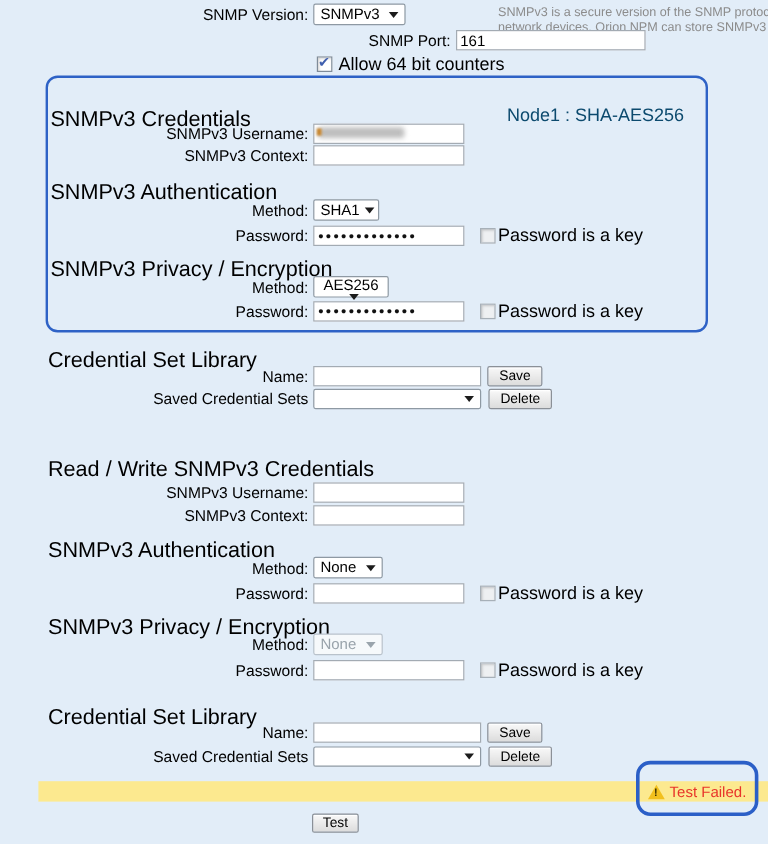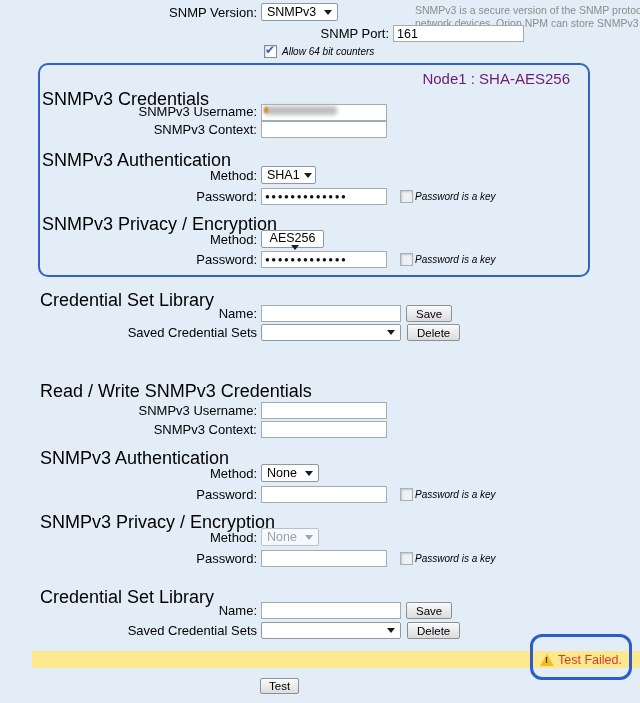--- a/index.html
+++ b/index.html
@@ -31,33 +31,33 @@
   .w77 { width:77px; } .w55 { width:55px; } .w63 { width:63px;flex-direction:column; } .w58 { width:58px; } .w140s { width:140px; height:17px; }
   .sel.dis { background:#f6f9fb; border-color:#b9c2cb; color:#99a3ab; }
   .arr { width:0; height:0; border-left:4px solid transparent; border-right:4px solid transparent;
          border-top:5px solid #1c1c1c; margin-left:4px; }
   .sel.dis .arr { border-top-color:#9aa4ac; }
 
   .cb { width:13px; height:13px; background:#fff; border:1px solid #7f8c99;
         box-shadow:inset 1px 1px 2px rgba(0,0,0,.18); position:relative; flex:0 0 13px; }
   .cb .ck { position:absolute; left:0px; top:-3px; font-size:12px; color:#3f5fae; }
   .cb.dim { background:#eef0f2; border-color:#a7b0b8; }
-  .cb-lbl { font-size:10px; margin-left:2px;font-style:italic; }
+  .cb-lbl { font-size:15px; margin-left:2px; }
 
   .btn {
     height:17px; padding:0 9px; font-family:inherit; font-size:11.5px;
     background:linear-gradient(#f9f9f9,#dcdcdc); border:1px solid #8b9097;
     border-radius:2px; box-shadow:inset 0 1px 0 #fff; cursor:pointer;
   }
 
   .bluebox {
     position:absolute; left:38px; top:63px; width:552px; height:214px;
     border:2px solid #2e62c6; border-radius:10px; pointer-events:none;
   }
-  .node-badge { position:absolute; top:70px; right:70px; font-size:15px; color:#701a75; }
+  .node-badge { position:absolute; top:88px; right:70px; font-size:15px; color:#0c4a6e; }
 
   .desc { position:absolute; left:415px; top:4px; width:225px; overflow:hidden;
           font-size:10.5px; line-height:13px; color:#8c8c8c; }
   .desc div { white-space:nowrap; }
 
   .field { position:relative; display:inline-block; }
   .blurval { position:absolute; left:4px; top:4px; width:72px; height:9px;
              background:#bdbdbd; border-radius:3px; filter:blur(2px); }
   .blurdot { position:absolute; left:3px; top:5px; width:4px; height:6px;
              background:#c8872f; filter:blur(1px); }
@@ -86,21 +86,21 @@
 <div class="row" style="top:3px;">
   <span class="lbl">SNMP Version:</span>
   <div class="sel w77">
     <span>SNMPv3</span>
     <span class="arr"></span>
   </div>
 </div>
 
 <div class="row" style="top:25px;justify-content:center;">
   <span class="lbl">SNMP Port:</span>
-  <input class="txt" style="width: 131px;" value="161">
+  <input class="txt" style="width: 158px;" value="161">
 </div>
 
 <div class="row" style="top:45px; padding-left:248px;">
   <span class="cb">
     <span class="ck">✔</span>
   </span>
   <span class="cb-lbl" style="margin-left:5px;">Allow 64 bit counters</span>
 </div>
 
 <div class="bluebox"></div>

